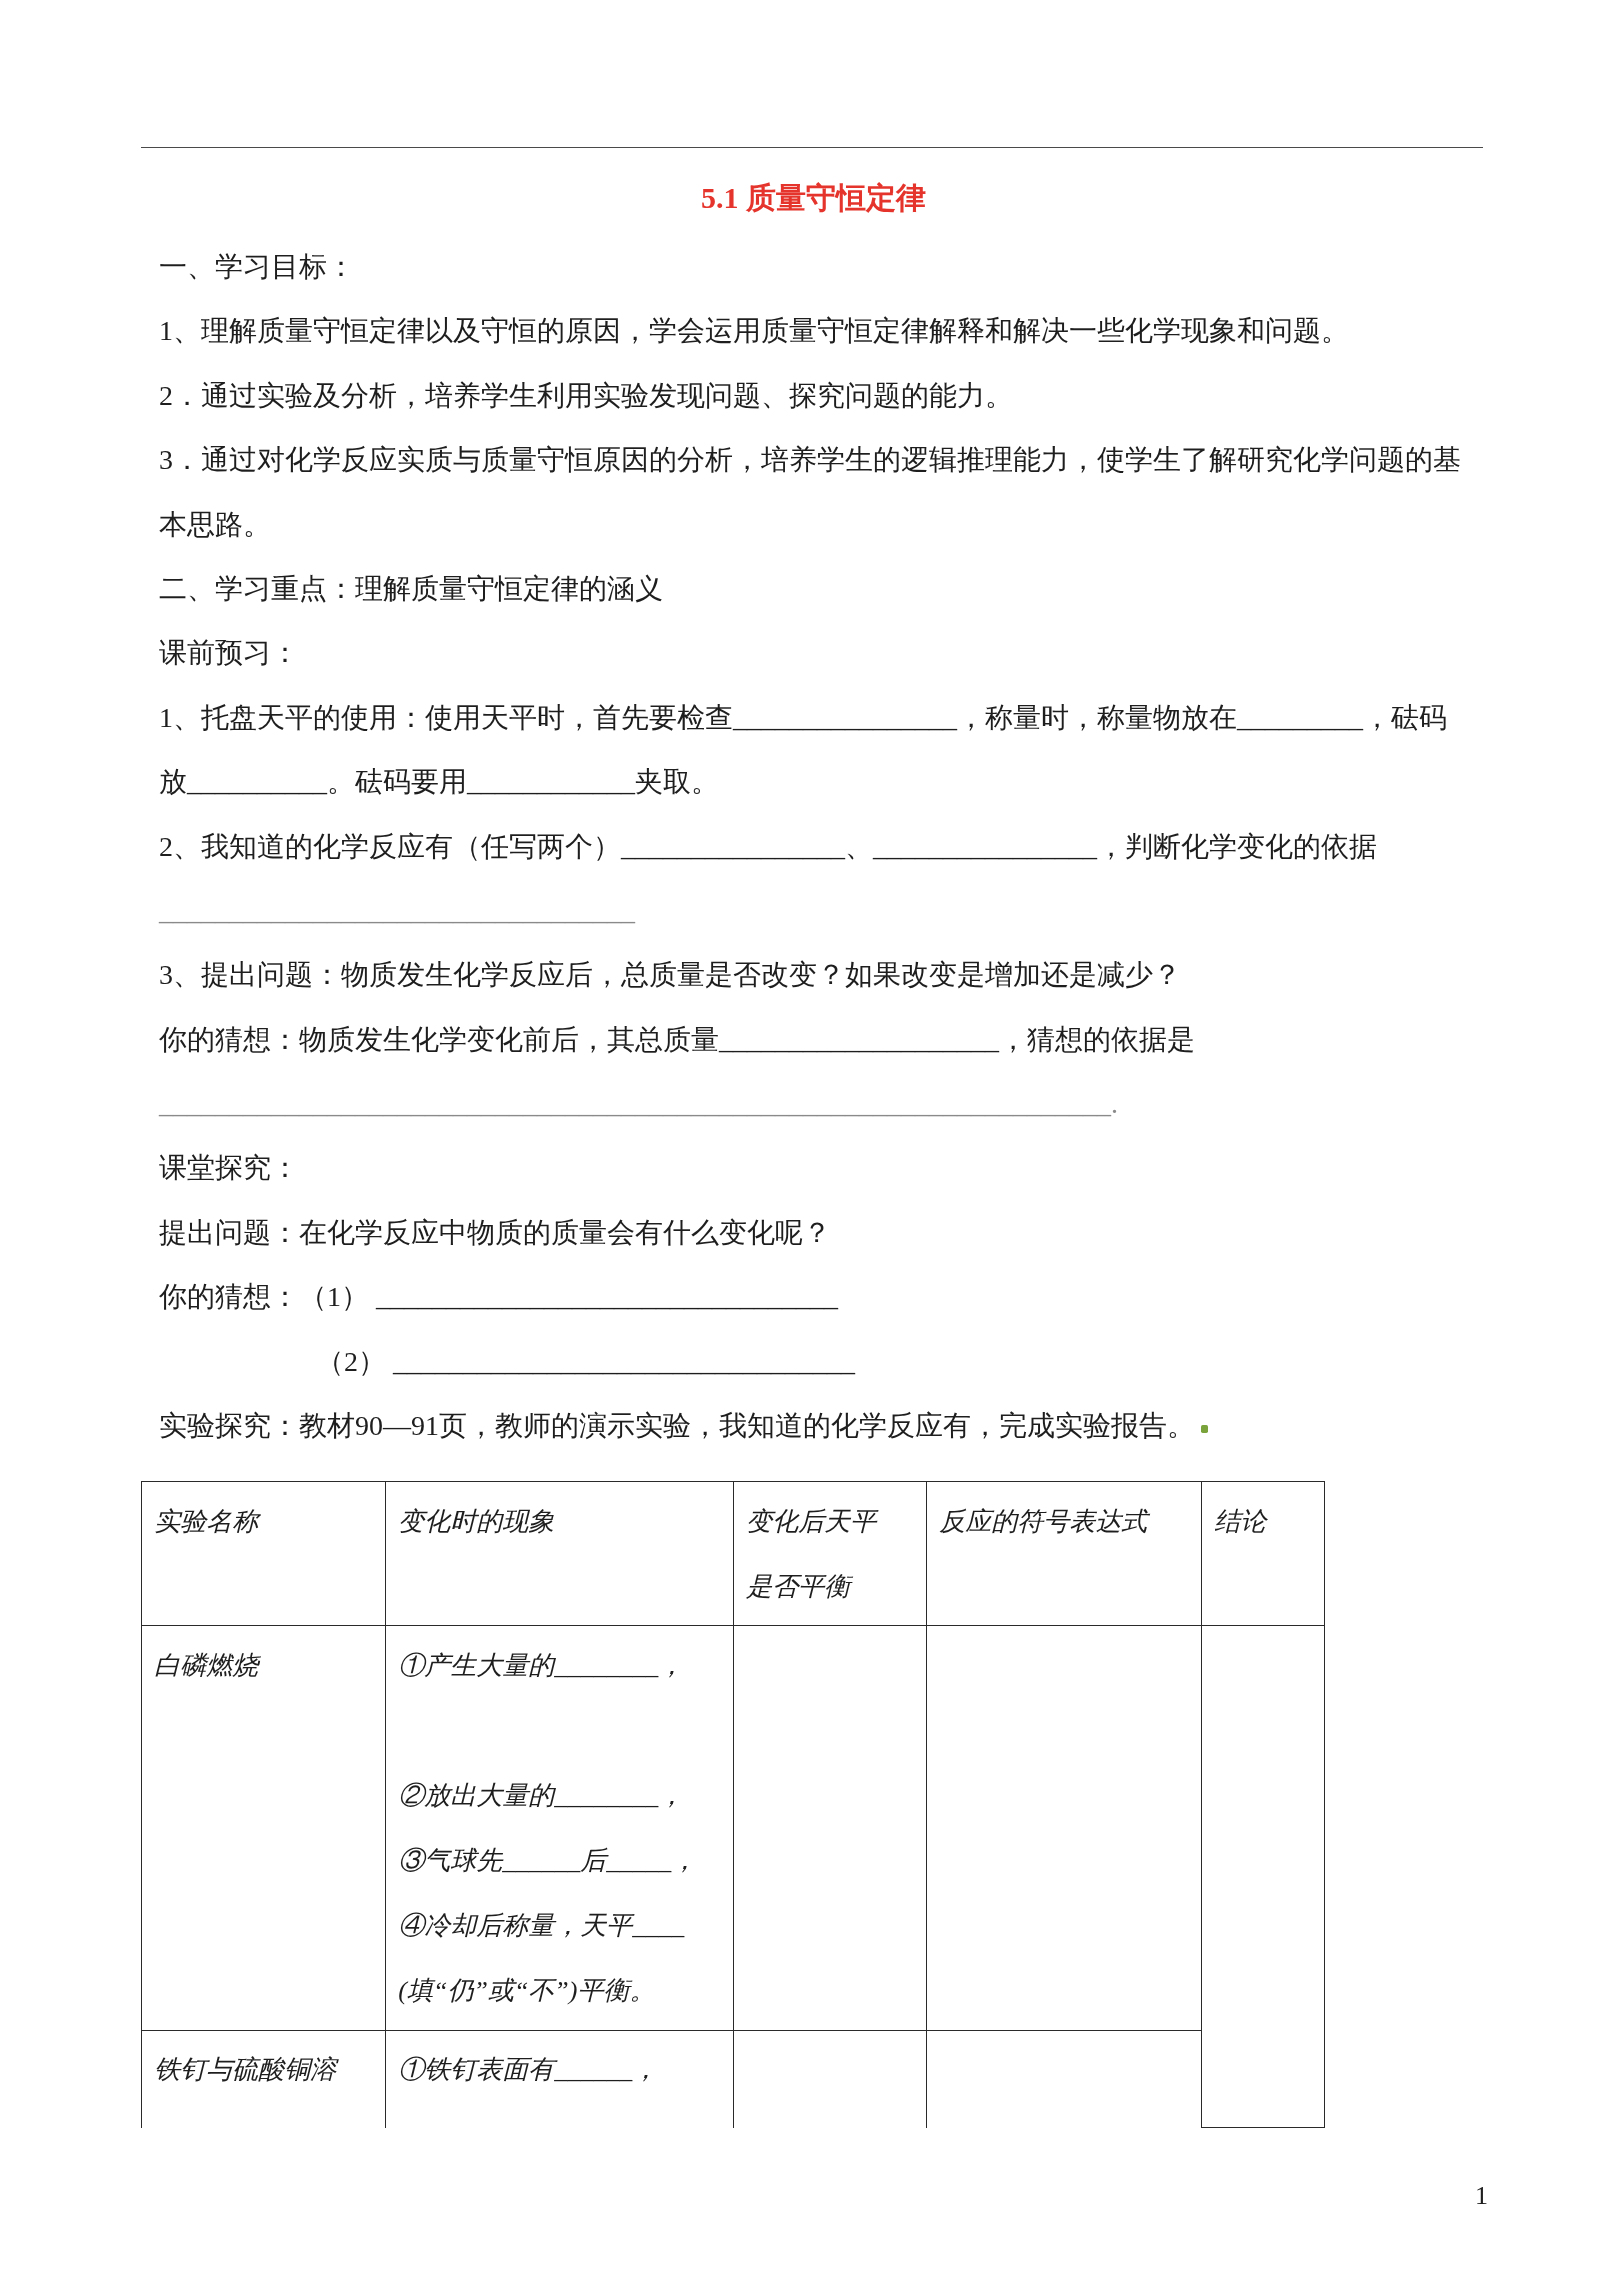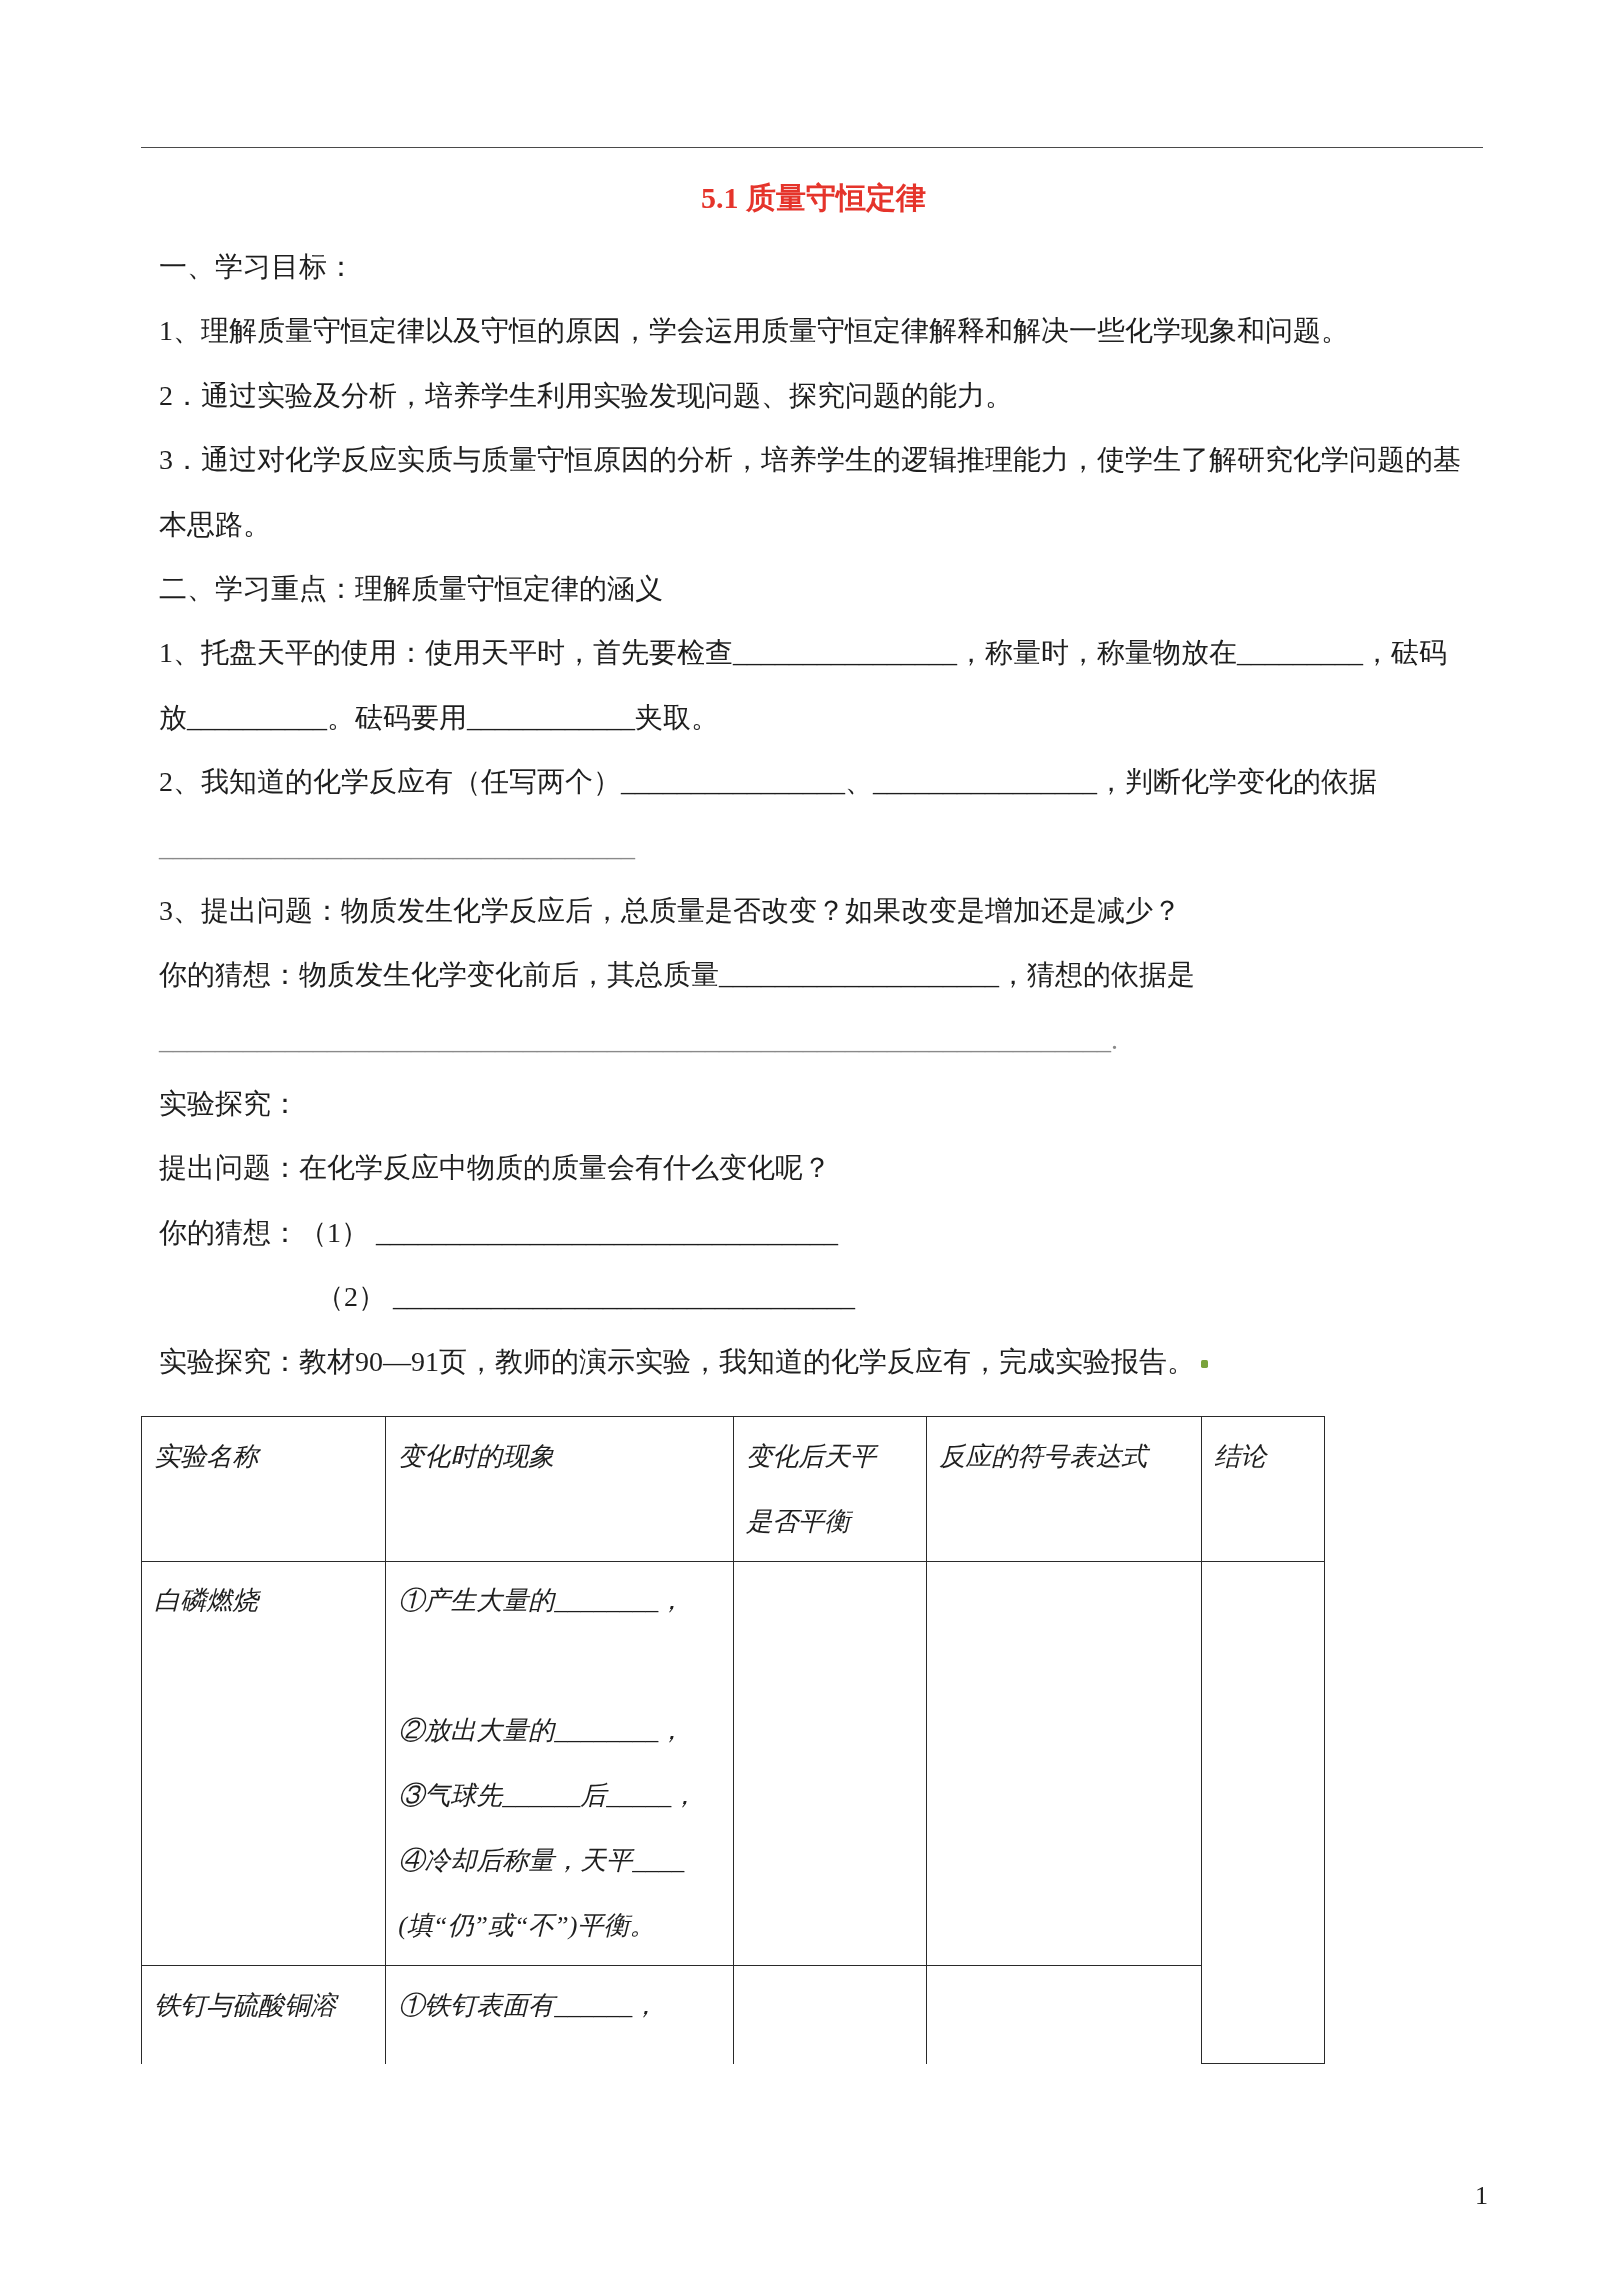--- a/index.html
+++ b/index.html
@@ -89,27 +89,28 @@
 
   <div class="content">
 
     <h1 class="doc-title">5.1 质量守恒定律</h1>
 
     <p>一、学习目标：</p>
     <p>1、理解质量守恒定律以及守恒的原因，学会运用质量守恒定律解释和解决一些化学现象和问题。</p>
     <p>2．通过实验及分析，培养学生利用实验发现问题、探究问题的能力。</p>
     <p>3．通过对化学反应实质与质量守恒原因的分析，培养学生的逻辑推理能力，使学生了解研究化学问题的基本思路。</p>
     <p>二、学习重点：理解质量守恒定律的涵义</p>
+    <p>课前预习：</p>
     <p>1、托盘天平的使用：使用天平时，首先要检查________________，称量时，称量物放在_________，砝码放__________。砝码要用____________夹取。</p>
     <p>2、我知道的化学反应有（任写两个）________________、________________，判断化学变化的依据</p>
     <p class="blank-line">__________________________________</p>
     <p>3、提出问题：物质发生化学反应后，总质量是否改变？如果改变是增加还是减少？</p>
     <p>你的猜想：物质发生化学变化前后，其总质量____________________，猜想的依据是</p>
     <p class="blank-line">____________________________________________________________________.</p>
-    <p>实验探究：</p>
+    <p>课堂探究：</p>
     <p>提出问题：在化学反应中物质的质量会有什么变化呢？</p>
     <p>你的猜想：（1） _________________________________</p>
     <p class="indent">（2） _________________________________</p>
     <p><span>实验探究：教材90—91页，教师的演示实验，我知道的化学反应有，完成实验报告。</span><span class="stray-dot"></span></p>
 
     <table class="exp-table">
       <colgroup>
         <col style="width:244px">
         <col style="width:348px">
         <col style="width:193px">

